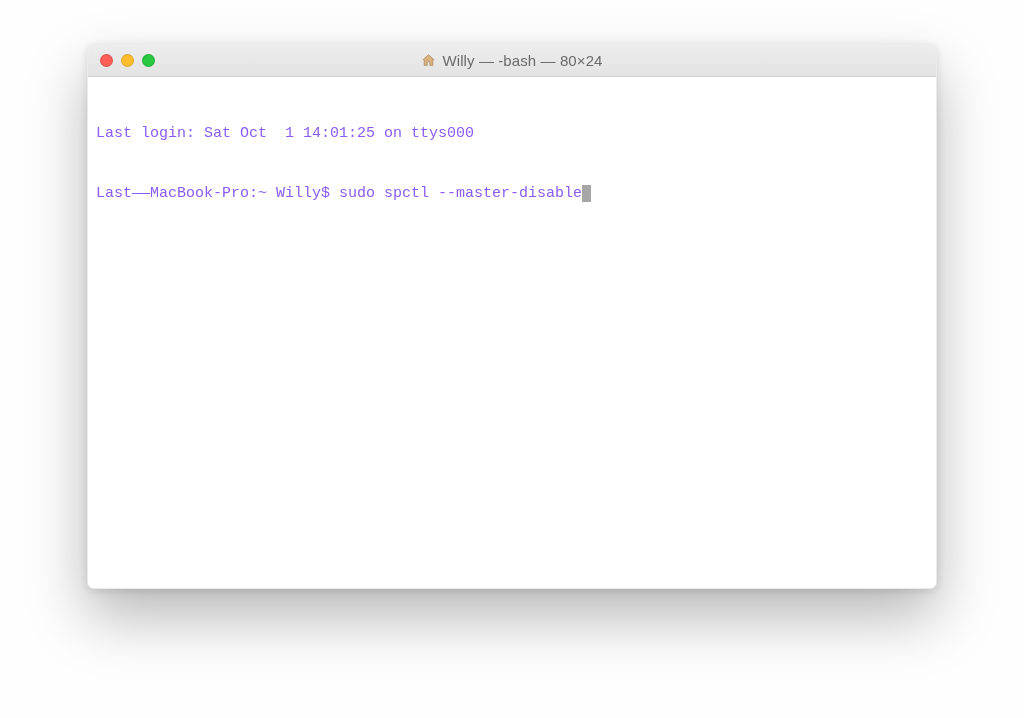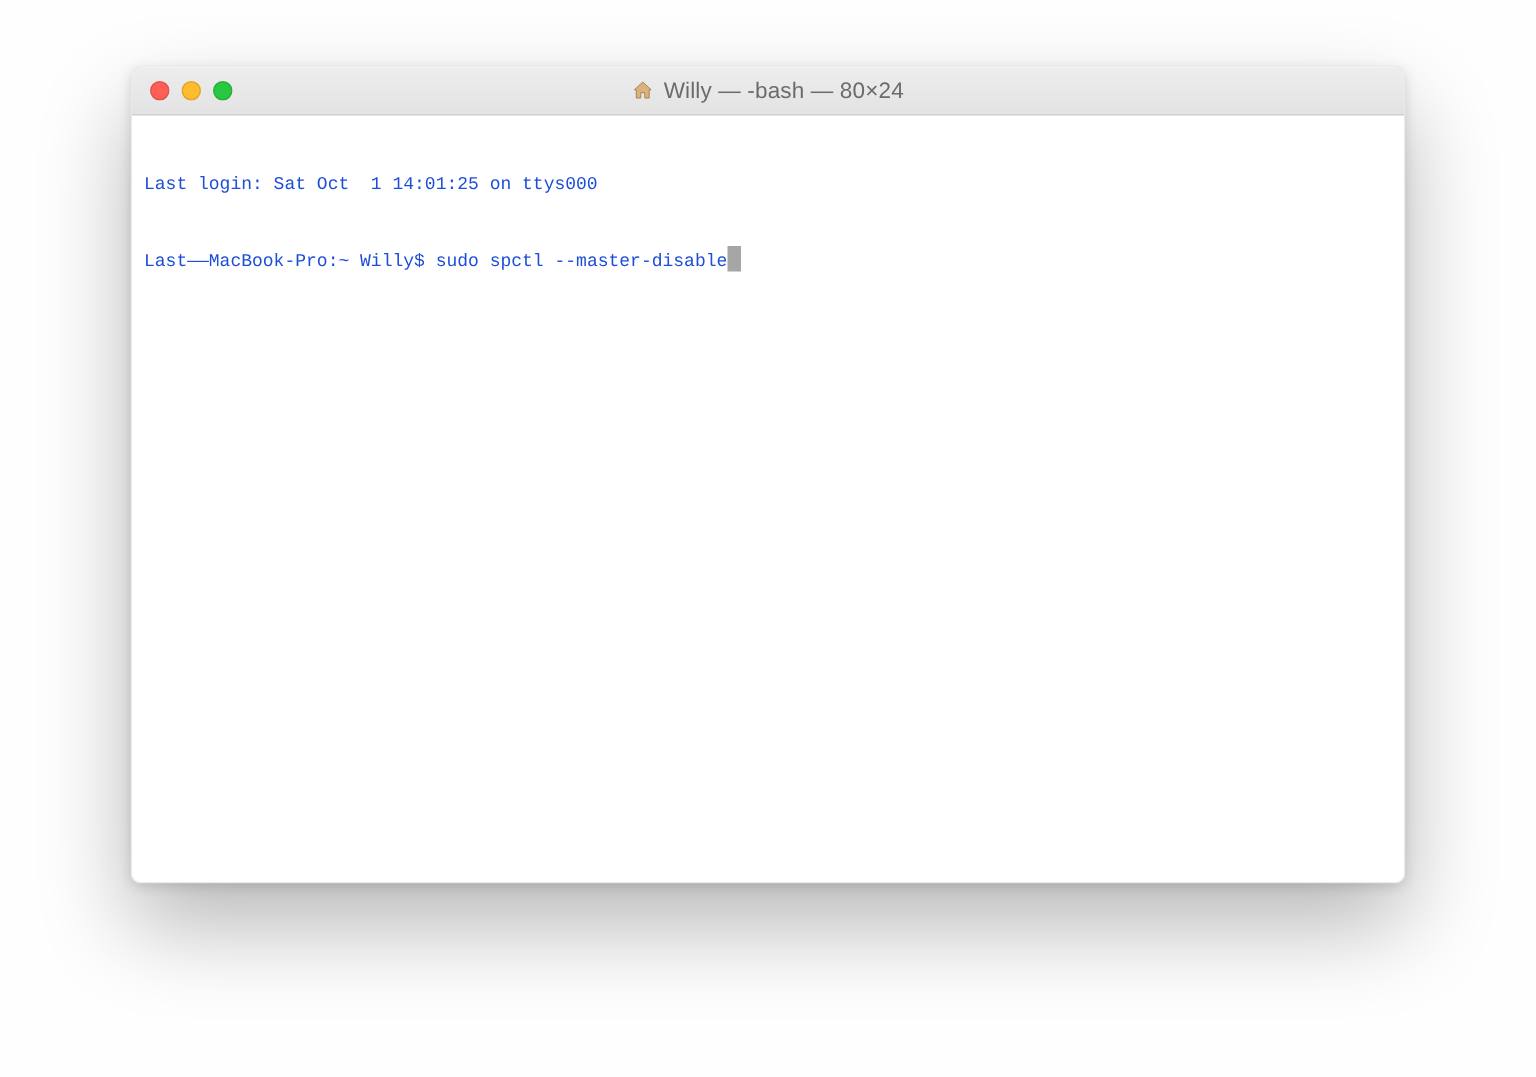--- a/index.html
+++ b/index.html
@@ -63,23 +63,23 @@
     .home-icon {
       width: 15px;
       height: 15px;
       display: inline-block;
     }
     .terminal-body {
       flex: 1;
       background: #ffffff;
       padding: 6px 8px;
       font-family: "Menlo", "Andale Mono", "Courier New", monospace;
-      font-size: 12px;
+      font-size: 15px;
       line-height: 1.35;
-      color: #1d4ed8;
+      color: #8b5cf6;
       white-space: pre;
       overflow: hidden;
     }
     .line {
       white-space: pre;
     }
     .cursor {
       display: inline-block;
       width: 9px;
       height: 17.5px;

